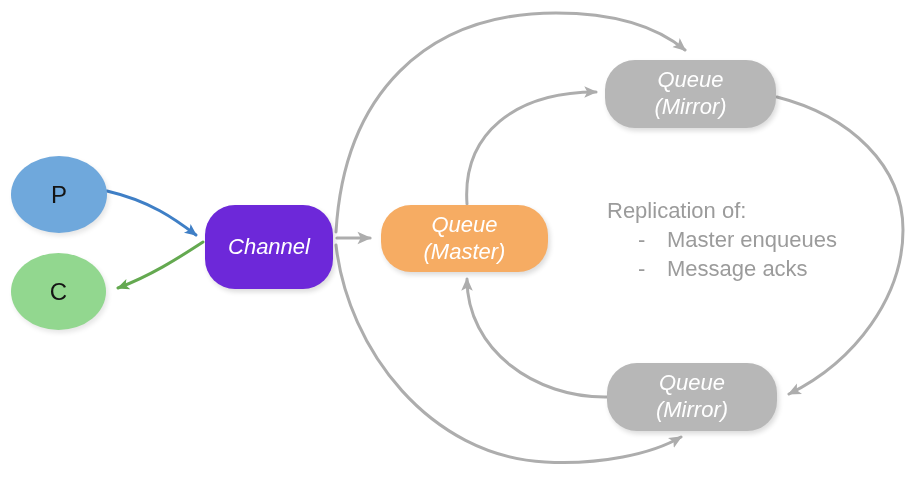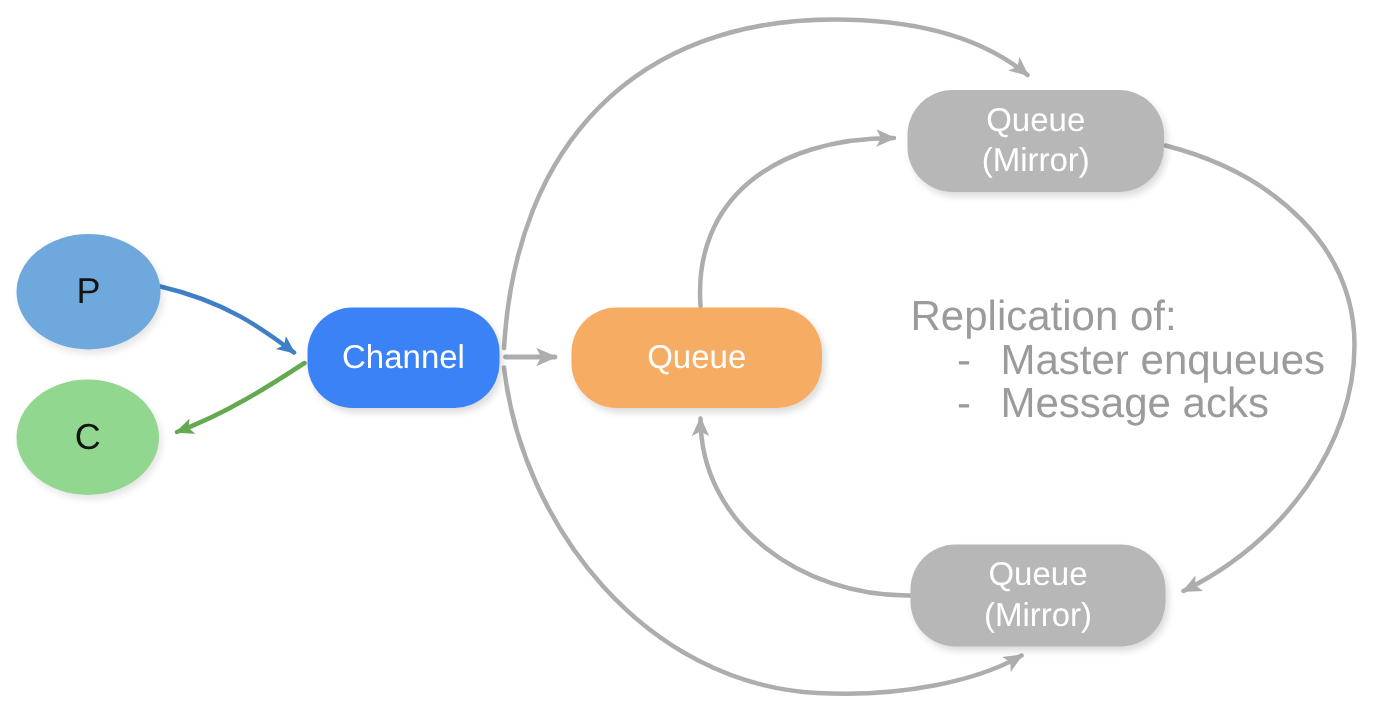--- a/index.html
+++ b/index.html
@@ -44,42 +44,43 @@
   }
   .node-consumer {
     left: 11px; top: 253px; width: 95px; height: 77px;
     background: #92D78F;
   }
   .rounded {
     border-radius: 30px;
     color: #ffffff;
     font-size: 22px;
     box-shadow: 2px 3px 5px rgba(0,0,0,0.14);
+    font-style: italic;
   }
   .node-channel {
-    left: 205px; top: 205px; width: 128px; height: 67px;
-    background: #3b82f6;
+    left: 205px; top: 205px; width: 128px; height: 84px;
+    background: #6d28d9;
   }
   .node-master {
     left: 381px; top: 205px; width: 167px; height: 67px;
     background: #F6AC63;
   }
   .node-mirror-top {
     left: 605px; top: 60px; width: 171px; height: 68px;
     background: #B7B7B7;
   }
   .node-mirror-bottom {
     left: 607px; top: 363px; width: 170px; height: 68px;
     background: #B7B7B7;
   }
   .note {
     position: absolute;
     left: 607px; top: 196px;
     color: #9B9B9B;
-    font-size: 28px;
+    font-size: 22px;
     line-height: 29px;
     white-space: nowrap;
   }
   .note-item {
     display: flex;
     padding-left: 31px;
     column-gap: 21px;
   }
   .note-item .dash { width: 8px; }
 </style>
@@ -125,20 +126,21 @@
   <div class="node ellipse node-consumer">
     <span>C</span>
   </div>
 
   <div class="node rounded node-channel">
     <span>Channel</span>
   </div>
 
   <div class="node rounded node-master">
     <span>Queue</span>
+    <span>(Master)</span>
   </div>
 
   <div class="node rounded node-mirror-top">
     <span>Queue</span>
     <span>(Mirror)</span>
   </div>
 
   <div class="node rounded node-mirror-bottom">
     <span>Queue</span>
     <span>(Mirror)</span>

